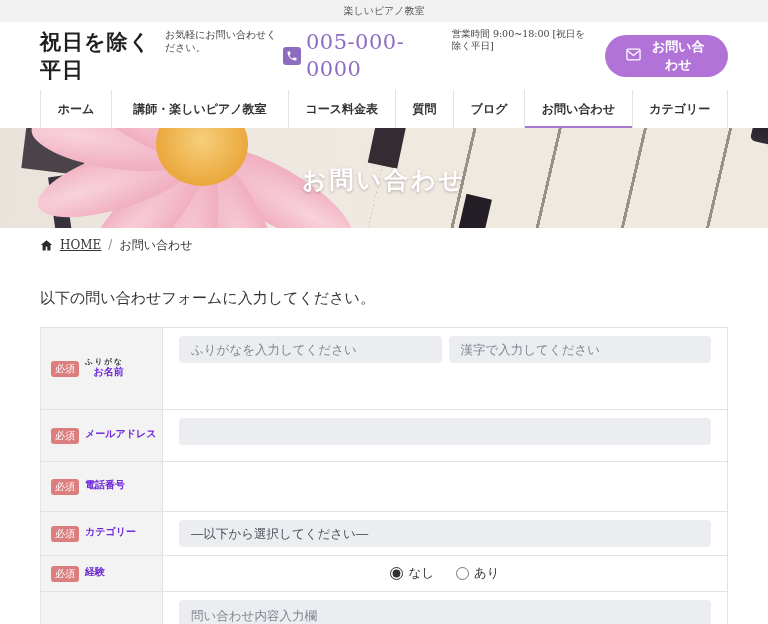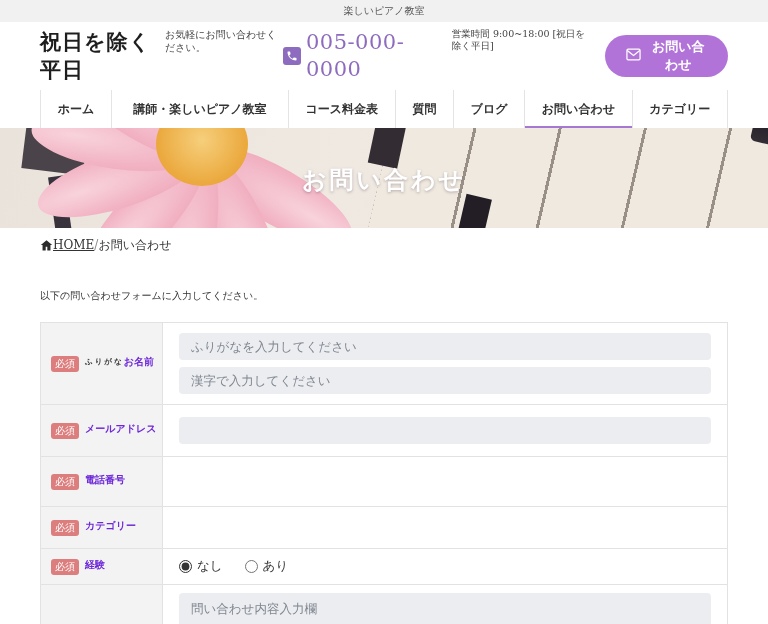--- a/index.html
+++ b/index.html
@@ -68,44 +68,44 @@
     background:radial-gradient(ellipse at 25% 50%, #f8d3dc, #f2b4c4 62%, #eda6b8); }
   .flower-center { position:absolute; left:156px; top:-26px; width:92px; height:84px;
     border-radius:50%; z-index:4;
     background:radial-gradient(circle at 50% 45%, #f6cf7c, #eba93e 68%, #e0992f); }
   .hero-title { position:absolute; left:0; right:0; top:52px; transform:translateY(-50%);
     text-align:center; color:#fff; font-size:24px; font-weight:bold; letter-spacing:3px;
     z-index:5; font-family:"DejaVu Serif","Liberation Serif",serif;
     text-shadow:0 1px 3px rgba(70,45,70,.35); }
 
   
-  .breadcrumb-bar { height:34px; display:flex; align-items:center; 
+  .breadcrumb-bar { height:34px; display:flex; align-items:center; gap:7px;
     padding:0 40px; font-size:12px; color:#333;
     font-family:"DejaVu Serif","Liberation Serif",serif; }
   .breadcrumb-bar a { color:#333; text-decoration:underline; }
   .crumb-sep { color:#888; }
 
   
   .content { padding:0 40px; }
-  .intro { margin:27px 0 19px; font-size:10px; color:#333;
+  .intro { margin:27px 0 19px; font-size:15px; color:#333;
     font-family:"DejaVu Serif","Liberation Serif",serif; }
   .form-table { border:1px solid #e2e2e2; }
   .form-row { display:flex; border-bottom:1px solid #e2e2e2; }
   .form-row:last-child { border-bottom:none; }
   .label-cell { width:122px; flex-shrink:0; background:#f3f3f3;
     border-right:1px solid #e2e2e2; display:flex; align-items:center; gap:6px;
     padding:8px 8px 8px 10px; }
   .badge { background:#dd7e7e; color:#fff; font-size:10px; line-height:1;
     padding:3px 4px; border-radius:3px; flex-shrink:0; }
-  .label-wrap { display:flex; flex-direction:row; }
+  .label-wrap { display:flex; flex-direction:column;align-items:flex-end; }
   .furigana { font-size:7.5px; font-weight:bold; letter-spacing:2px; color:#333;
     font-family:"DejaVu Serif","Liberation Serif",serif; }
   .row-label { font-size:10px; font-weight:bold; color:#6d28d9; line-height:1.25;
     font-family:Liberation Mono, monospace; white-space:nowrap; }
-  .field-cell { flex:1; display:flex; flex-direction:column; justify-content:center;
+  .field-cell { flex:1; display:flex; flex-direction:row; justify-content:center;
     gap:7px; padding:8px 16px; }
   .field { height:27px; width:100%; background:#ebedf1; border:none; border-radius:4px;
     padding:0 12px; font-size:12.5px; color:#333;
     font-family:"Liberation Sans","DejaVu Sans",sans-serif; }
   .field::placeholder { color:#80868f; opacity:1; }
   select.field { appearance:none; -webkit-appearance:none; color:#4a4f57; }
   textarea.field { height:92px; padding:8px 12px; resize:none; }
   textarea.field::placeholder { color:#80868f; }
   .row-name     { min-height:82px; }
   .row-email    { min-height:52px; }
@@ -229,20 +229,25 @@
         <span class="badge">必須</span>
         <span class="row-label">電話番号</span>
       </div>
     </div>
 
     <div class="form-row row-category">
       <div class="label-cell">
         <span class="badge">必須</span>
         <span class="row-label">カテゴリー</span>
       </div>
+      <div class="field-cell">
+        <select class="field">
+          <option>—以下から選択してください—</option>
+        </select>
+      </div>
     </div>
 
     <div class="form-row row-exp">
       <div class="label-cell">
         <span class="badge">必須</span>
         <span class="row-label">経験</span>
       </div>
       <div class="field-cell">
         <div class="radio-group">
           <label class="radio-opt">

